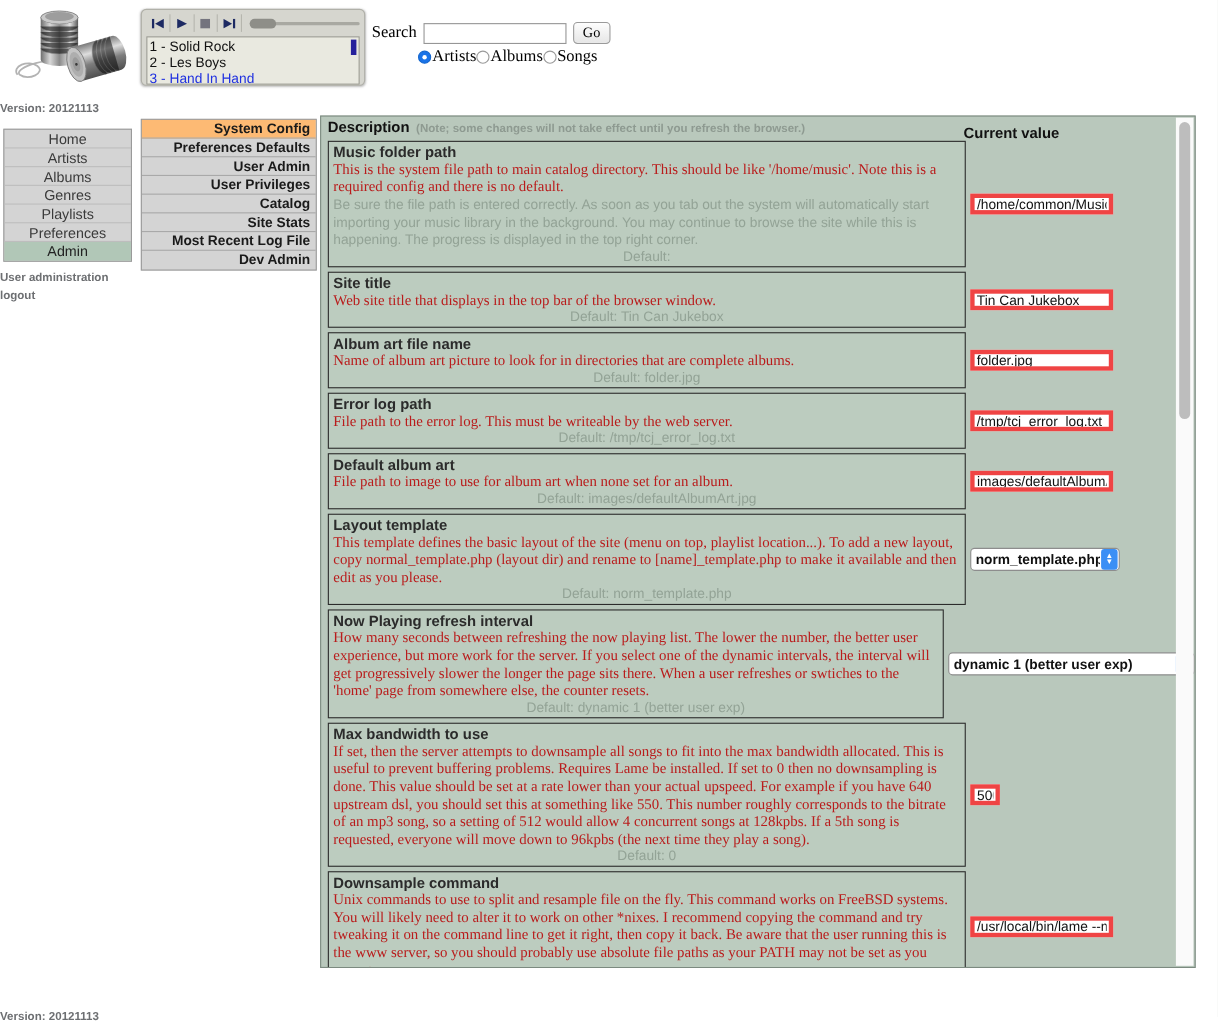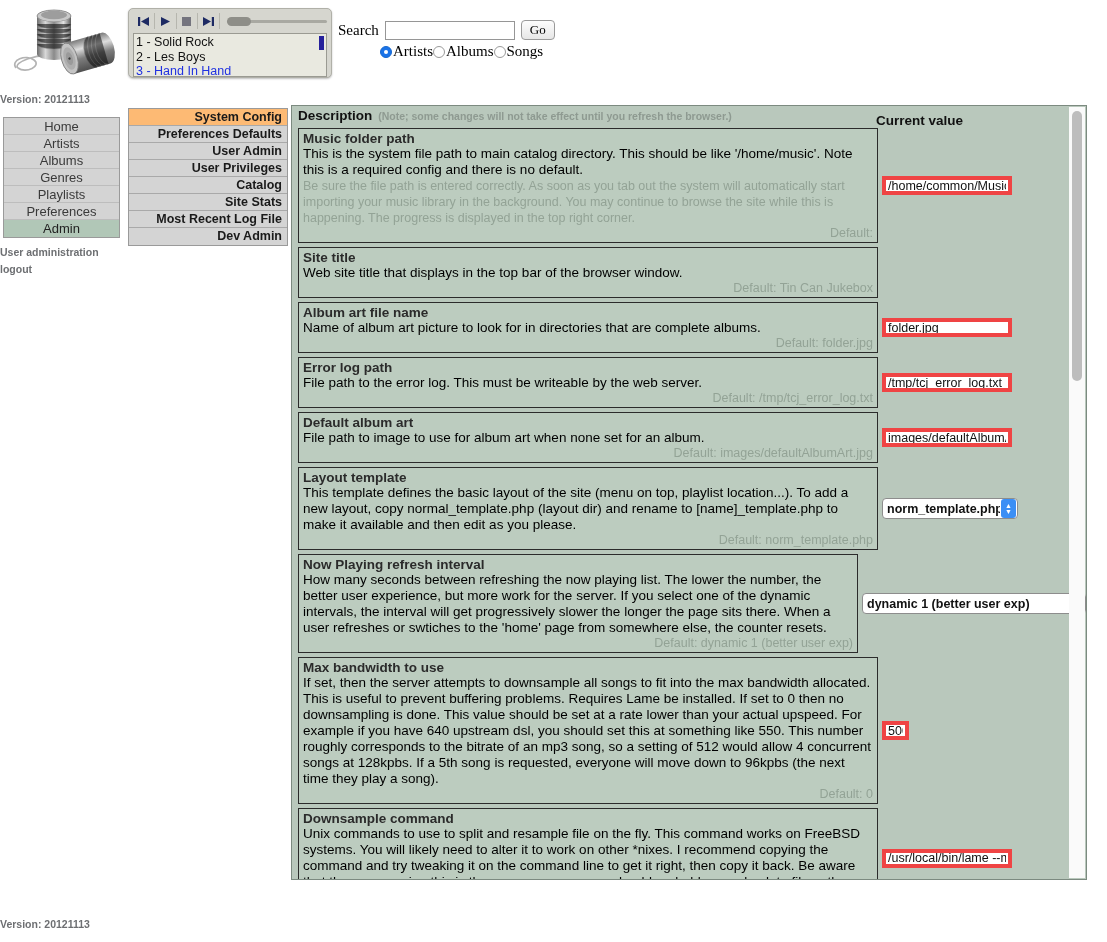--- a/index.html
+++ b/index.html
@@ -76,23 +76,23 @@
   .panel-head { display: flex; align-items: baseline; height: 20px; padding: 2px 0 0 6px; }
   .ph-desc { font-size: 13.5px; font-weight: bold; color: #111; }
   .ph-note { font-size: 10.5px; font-weight: bold; color: #8e9a91; margin-left: 6px; }
   .ph-cur { position: absolute; left: 584px; top: 7px; font-size: 13.5px; font-weight: bold; color: #111; }
 
   .rows { position: absolute; left: 0; top: 22px; right: 0; bottom: 0; }
   .cfg-row { position: relative; display: flex; margin: 0 0 4px 0; }
   .cfg-desc { width: 580px; margin-left: 6px; border: 1px solid #2b2b2b; background: #bcccbf;
               padding: 2px 4px 1px 4px; }
   .cfg-title { font-size: 13.5px; font-weight: bold; color: #2b2b2b; line-height: 15px; }
-  .cfg-body { font-size: 13.5px; color: #000000; line-height: 16px; }
+  .cfg-body { font-size: 13.5px; color: #b91c1c; line-height: 16px; font-family: Liberation Serif, serif; }
   .cfg-extra { font-size: 12.5px; color: #93a396; line-height: 16px; }
-  .cfg-default { font-size: 12.5px; color: #93a396; text-align: right; line-height: 15px; }
+  .cfg-default { font-size: 12.5px; color: #93a396; text-align: center; line-height: 15px; }
   .cfg-val { flex: 1; display: flex; align-items: center; justify-content: flex-start;
              padding-left: 4px; }
   .txtfield { height: 19px; border: 4px solid #ef4444; background: #fff; font-size: 12.5px;
               font-family: "Liberation Sans", sans-serif; color: #111; padding: 0 2px; }
   .w130 { width: 130px; } .w32 { width: 27px; }
   .selfield { height: 21px; border: 1px solid #8d8d8d; border-radius: 4px; background: #fff;
               display: flex; align-items: center; font-size: 12.5px; color: #111;
               padding-left: 4px; cursor: pointer; }
   .sel-txt { flex: 1; white-space: nowrap; overflow: hidden; font-weight: bold; }
   .sel-btn { width: 15px; height: 19px; background: #3b8ff5; border-radius: 3px; margin: 0 1px;
@@ -267,20 +267,23 @@
           <input class="txtfield w130" type="text" value="/home/common/Music" style="">
         </div>
       </div>
 
       <div class="cfg-row">
         <div class="cfg-desc">
           <div class="cfg-title">Site title</div>
           <div class="cfg-body">Web site title that displays in the top bar of the browser window.</div>
           <div class="cfg-default">Default: Tin Can Jukebox</div>
         </div>
+        <div class="cfg-val">
+          <input class="txtfield w130" type="text" value="Tin Can Jukebox" style="">
+        </div>
       </div>
 
       <div class="cfg-row">
         <div class="cfg-desc">
           <div class="cfg-title">Album art file name</div>
           <div class="cfg-body">Name of album art picture to look for in directories that are complete albums.</div>
           <div class="cfg-default">Default: folder.jpg</div>
         </div>
         <div class="cfg-val">
           <input class="txtfield w130" type="text" value="folder.jpg" style="">

